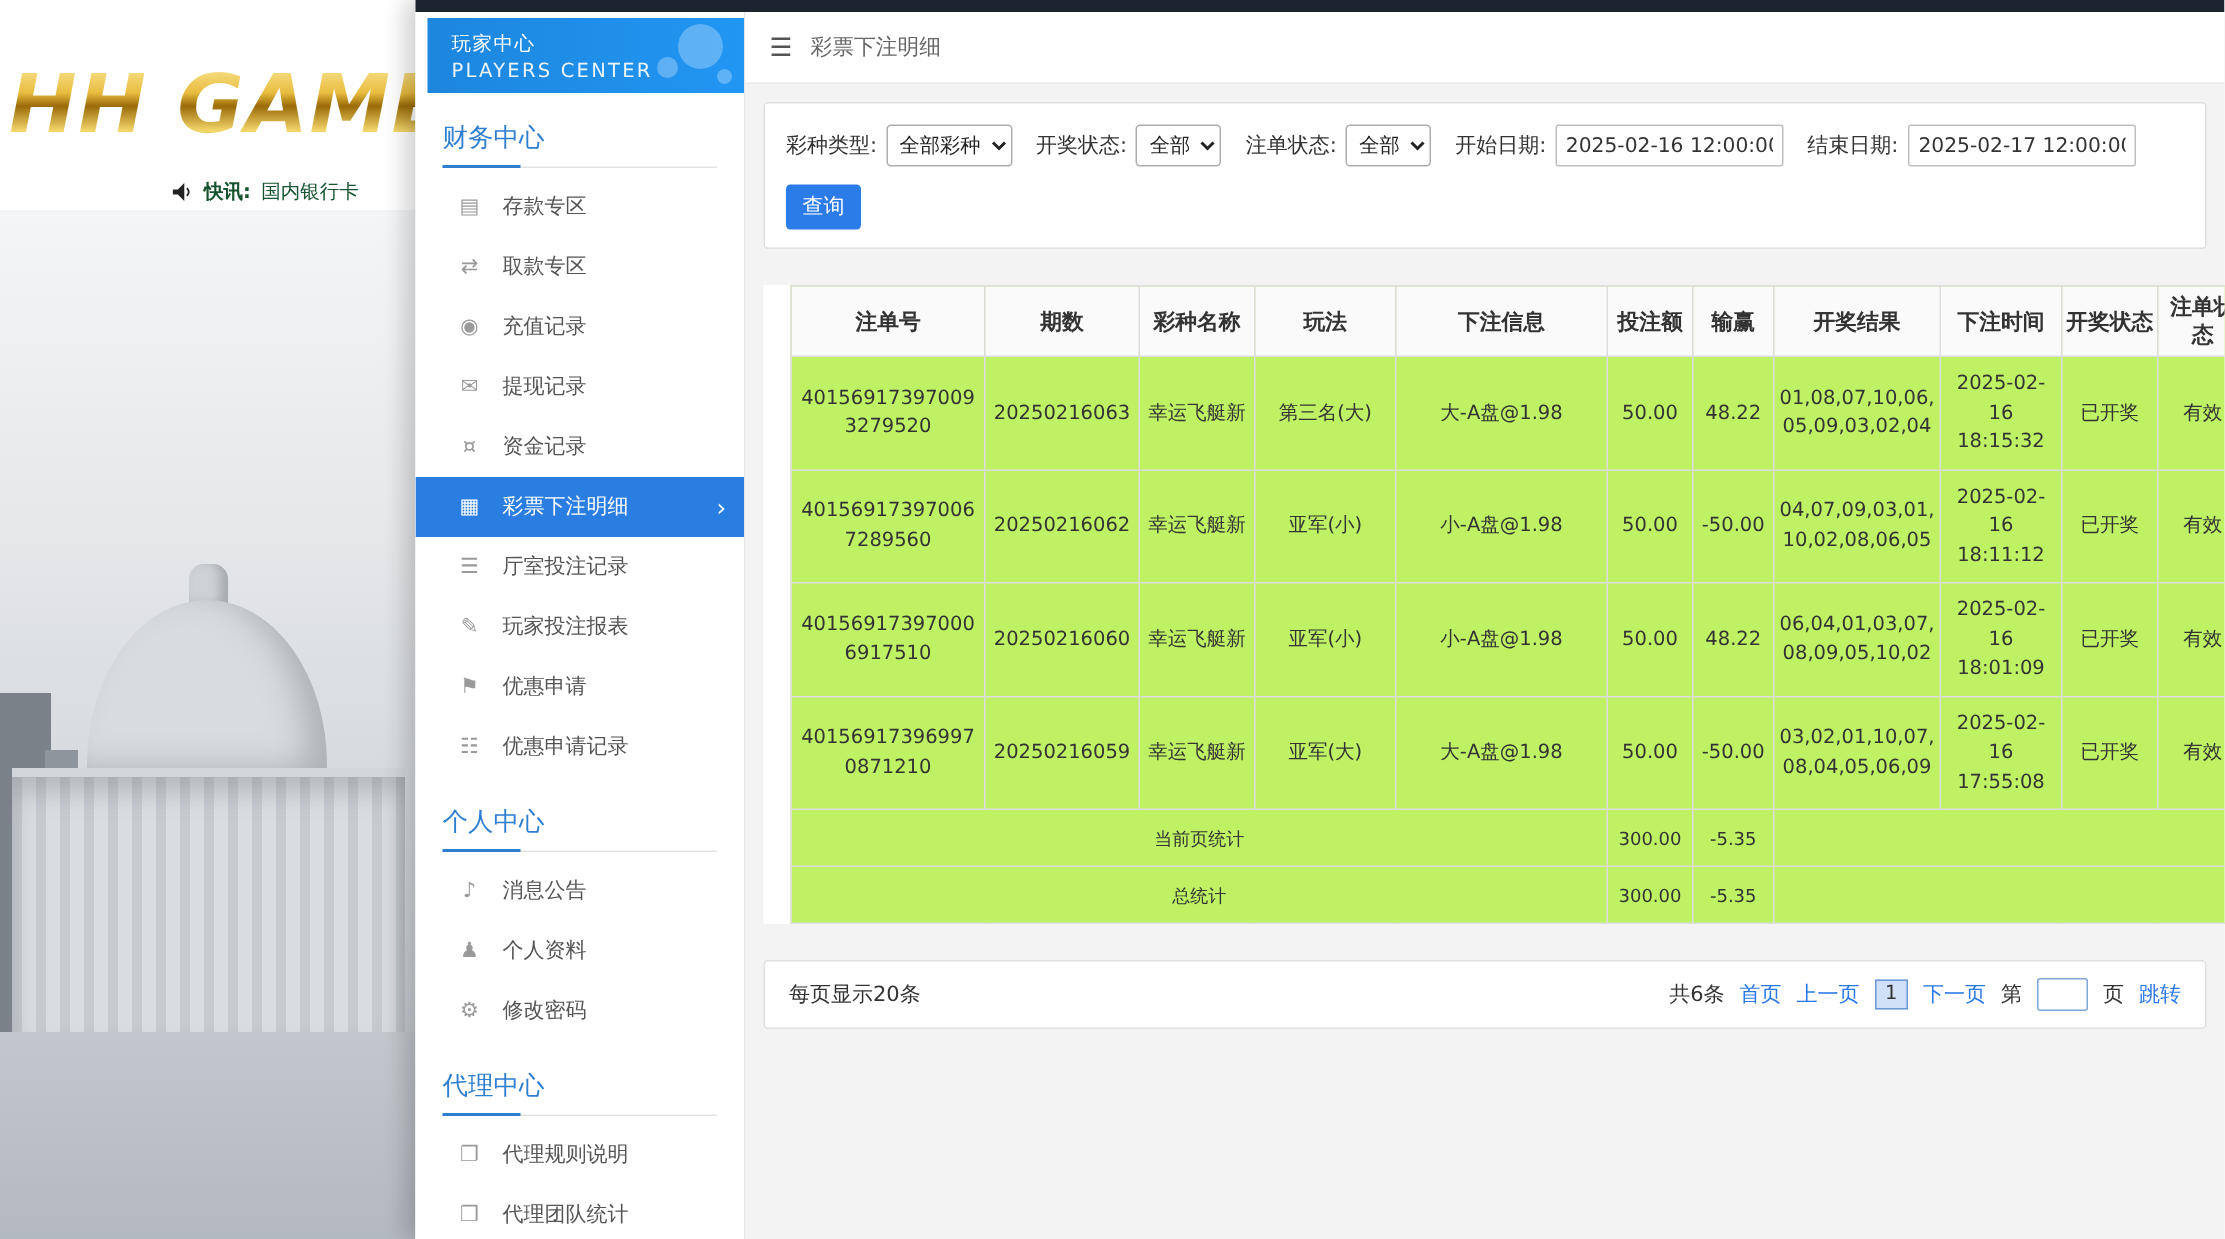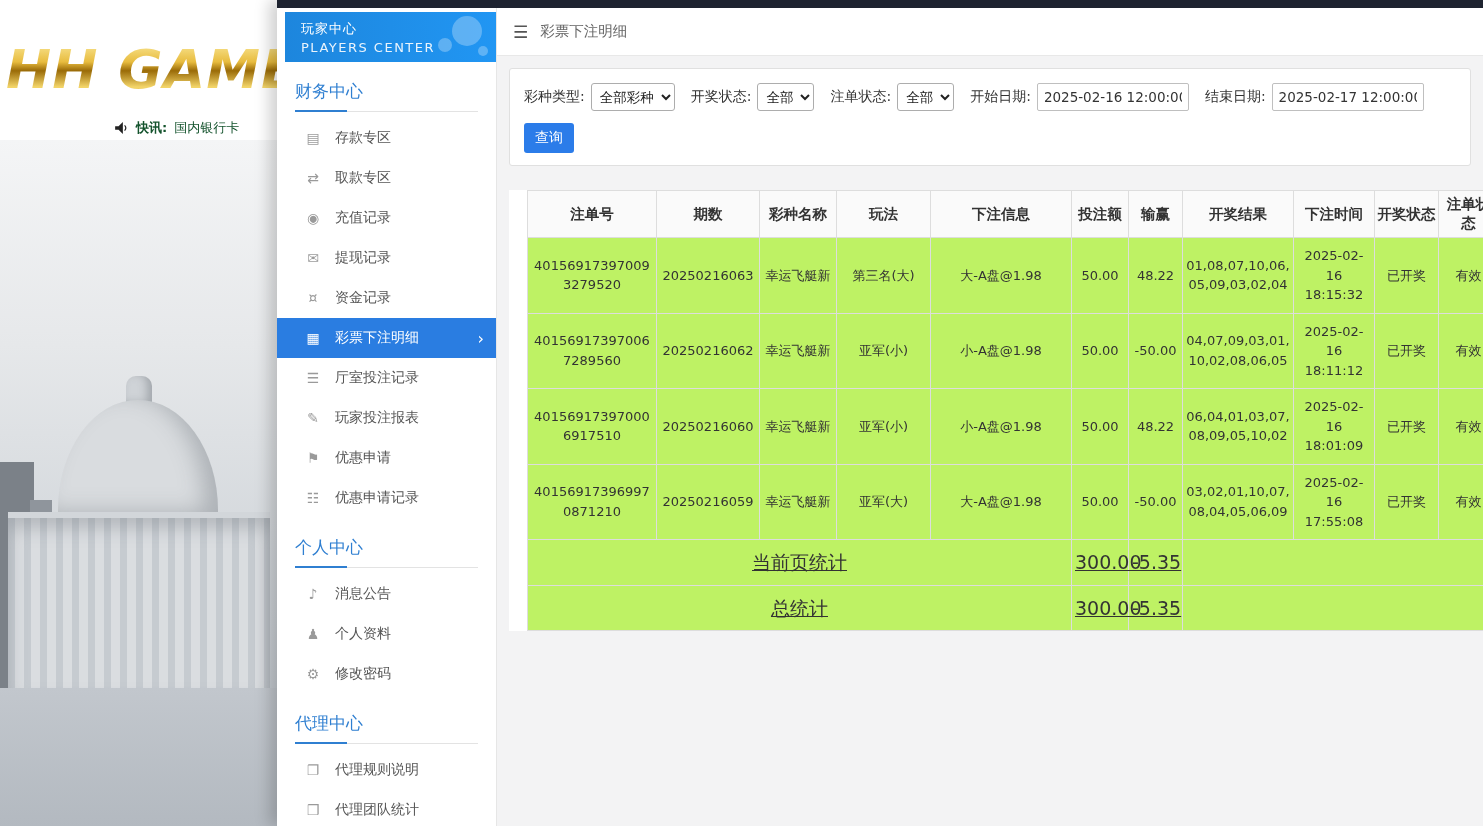--- a/index.html
+++ b/index.html
@@ -80,21 +80,21 @@
   .btn-search { margin-top:12px; width:50px; height:30px; background:#2b7ce9; color:#fff; border:none; border-radius:3px;
     font-size:14px; cursor:pointer; font-family:inherit; }
 
   .table-wrap { background:#fff; }
   table.bets { border-collapse:collapse; table-layout:fixed; width:953px; background:#bef264;margin-left:18px; }
   table.bets th, table.bets td { border:1px solid #ddd; text-align:center; vertical-align:middle; }
   table.bets th { height:40px; font-size:14.5px; color:#333; background:#fafafa; font-weight:bold; padding:4px 2px; }
   table.bets td { font-size:13px; color:#333; padding:8px 3px; line-height:1.5; }
   td.break { word-break:break-all; }
   td.num { text-align:right; padding-right:6px; }
-  tr.summary td { height:38px; font-size:19px;text-decoration:underline; }
+  tr.summary td { height:38px; font-size:12px; }
   .c0{width:129px}.c1{width:103px}.c2{width:77px}.c3{width:94px}.c4{width:141px}.c5{width:57px}
   .c6{width:54px}.c7{width:111px}.c8{width:81px}.c9{width:64px}.c10{width:60px}
 
   .pager { background:#fff; border:1px solid #e0e0e0; border-radius:3px; height:46px; display:flex;
     align-items:center; justify-content:space-between; padding:0 16px; font-size:14px; color:#333; }
   .pager-right { display:flex; align-items:center; gap:10px; }
   .plink { color:#2878e8; cursor:pointer; text-decoration:none; }
   .pcur { background:#cfe0f7; border:1px solid #6a97d8; color:#333; padding:0 6px; height:20px; line-height:18px;
     font-size:13px; cursor:default; }
   .pjump-input { width:34px; height:22px; border:1px solid #7ea6d8; border-radius:2px; font-size:13px; padding:1px 3px;
@@ -307,17 +307,31 @@
                 <tr class="summary">
                   <td colspan="5">总统计</td>
                   <td class="num">300.00</td>
                   <td class="num">-5.35</td>
                   <td colspan="4"></td>
                 </tr>
               </tbody>
           </table>
         </div>
 
+        <div class="pager">
+          <span>每页显示20条</span>
+          <span class="pager-right">
+            <span>共6条</span>
+            <span class="plink">首页</span>
+            <span class="plink">上一页</span>
+            <span class="pcur">1</span>
+            <span class="plink">下一页</span>
+            <span>第</span>
+            <input type="text" class="pjump-input" style="">
+            <span>页</span>
+            <span class="plink">跳转</span>
+          </span>
+        </div>
 
       </div>
     </div>
   </div>
 </div>
 
 </body></html>

